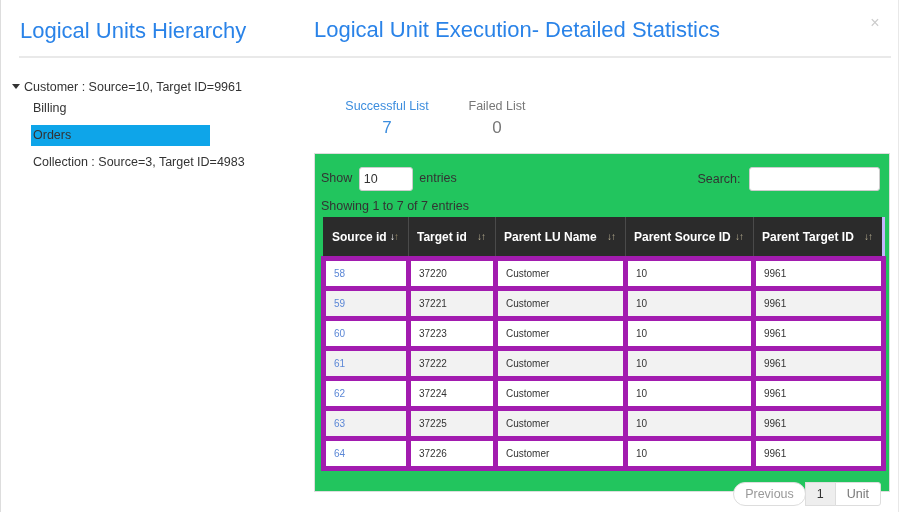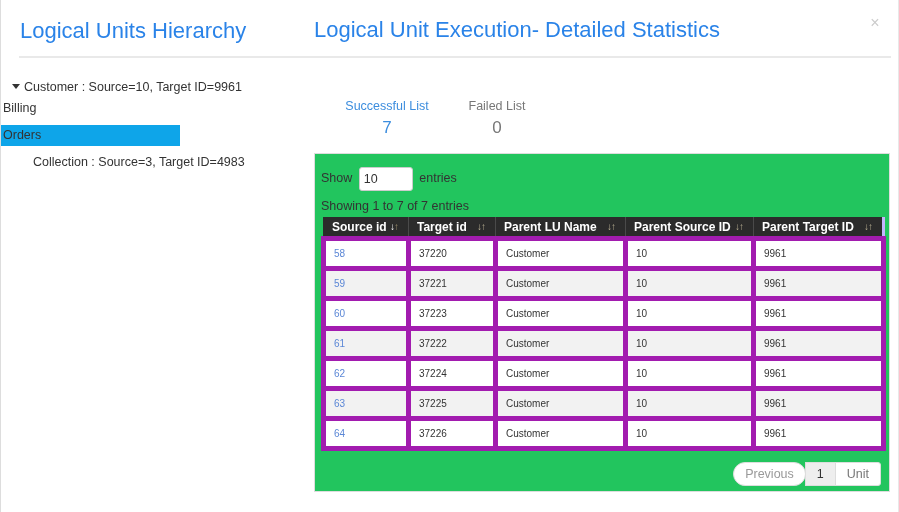--- a/index.html
+++ b/index.html
@@ -94,20 +94,21 @@
     position: absolute;
     left: 11px;
     top: 8px;
     width: 0;
     height: 0;
     border-left: 4px solid transparent;
     border-right: 4px solid transparent;
     border-top: 5px solid #333333;
   }
   .tree-child {
+    margin-left: 30px;
     width: 177px;
     height: 21px;
     line-height: 21px;
     padding-left: 2px;
     font-size: 12.5px;
     color: #333333;
     white-space: nowrap;
     cursor: pointer;
     box-sizing: content-box;
   }
@@ -235,21 +236,21 @@
     width: 560px;
     table-layout: fixed;
     margin-left: 1px;
   }
   table.dt th {
     background: #2b2b2b;
     color: #ffffff;
     font-size: 12px;
     font-weight: bold;
     text-align: left;
-    padding: 2px 8px;
+    padding: 12px 8px;
     border: 1px solid #2b2b2b;
     border-right: 1px solid #4a4a4a;
     position: relative;
     cursor: pointer;
     white-space: nowrap;
     overflow: hidden;
   }
   table.dt th:last-child { border-right: 3px solid #c4b5fd; }
   .sort-icon {
     position: absolute;
@@ -361,20 +362,24 @@
     </div>
 
     <div class="card">
       <div class="card-inner">
 
         <div class="table-controls">
           <div class="length-control">
             <span>Show</span>
             <span class="length-select">10</span>
             <span>entries</span>
+          </div>
+          <div class="search-control">
+            <span class="search-label">Search:</span>
+            <input class="search-input" type="text" placeholder="" style="">
           </div>
         </div>
 
         <div class="table-info">Showing 1 to 7 of 7 entries</div>
 
         <table class="dt">
           <colgroup>
             <col class="col-1">
               <col class="col-2">
               <col class="col-3">

